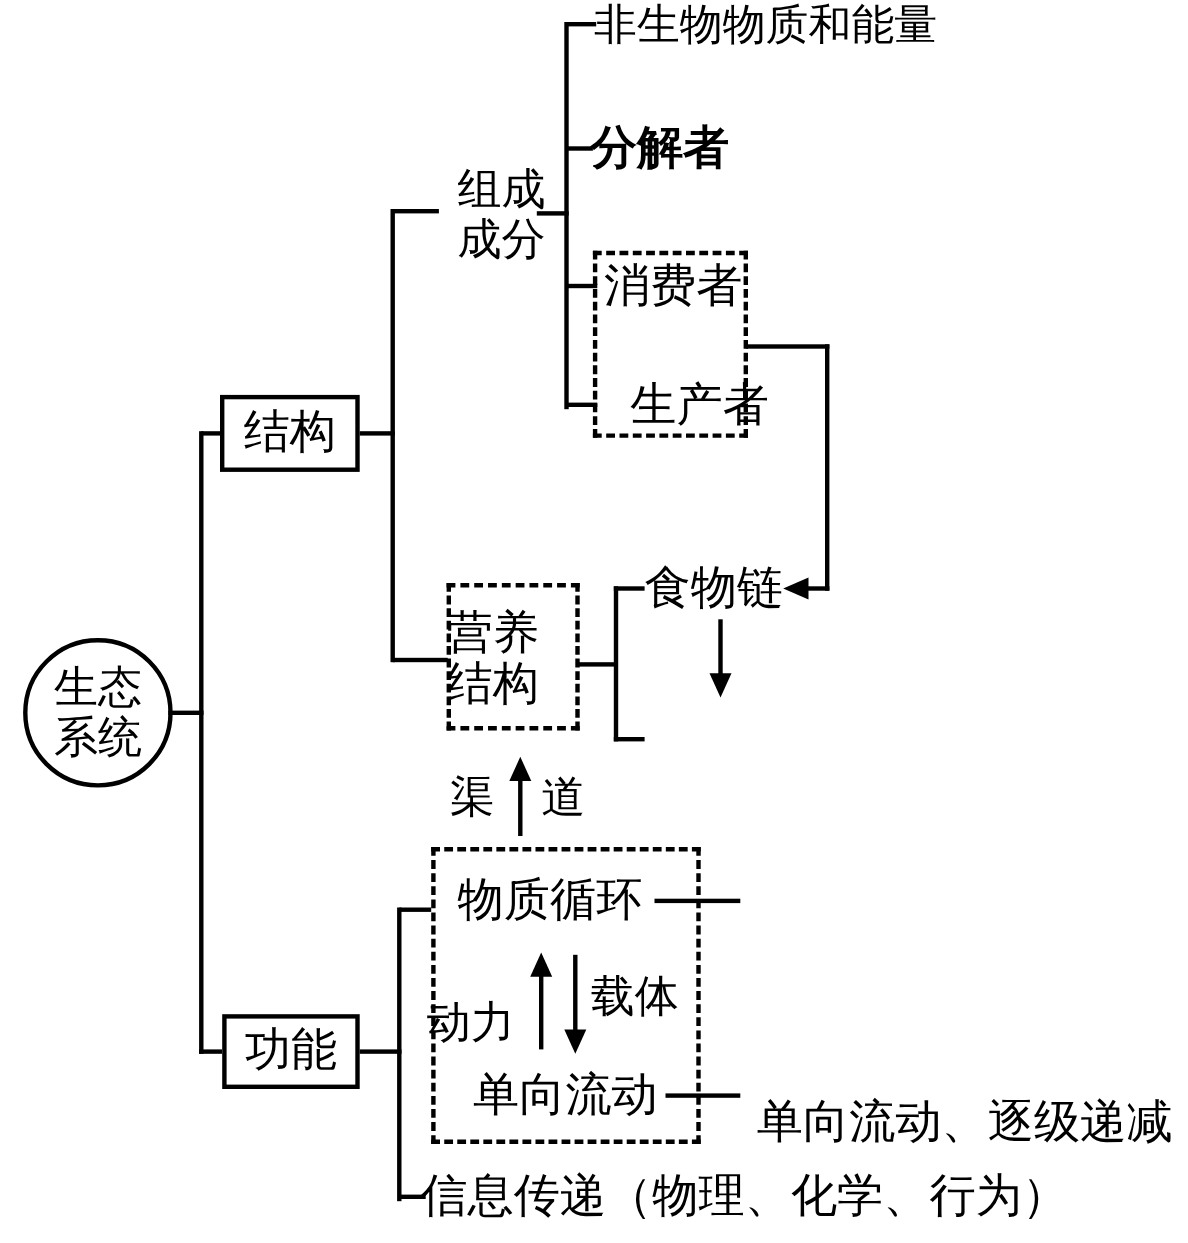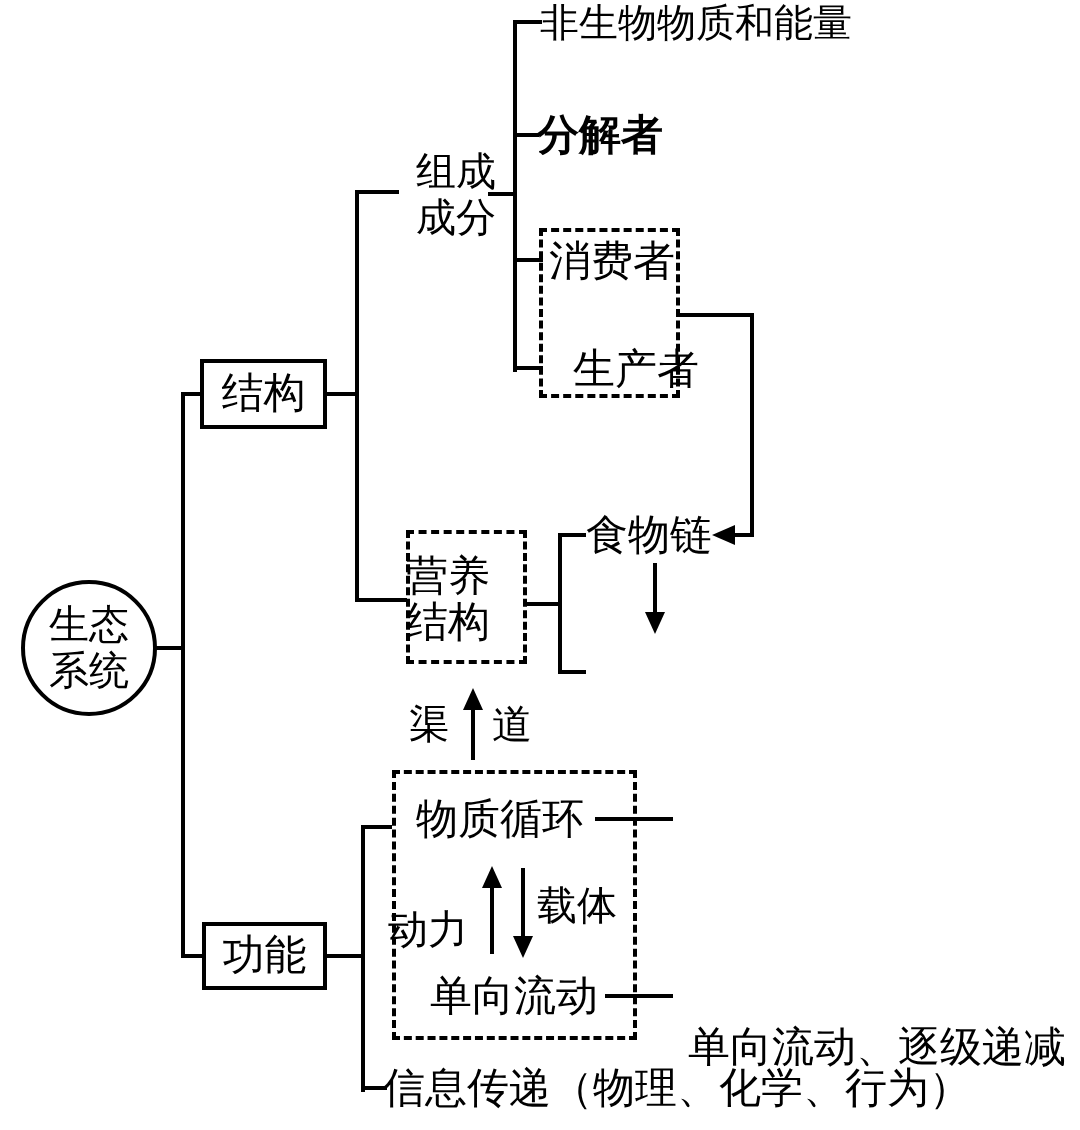--- a/index.html
+++ b/index.html
@@ -133,17 +133,17 @@
 
   <div class="t t40" style="left:409px;top:705px;">渠</div>
   <div class="t t40" style="left:492px;top:705px;">道</div>
 
   <div class="t" style="left:416px;top:798px;">物质循环</div>
 
   <div class="t t40" style="left:388px;top:886px;margin-top:24px;">动力</div>
   <div class="t t40" style="left:537px;top:886px;">载体</div>
 
   <div class="t" style="left:430px;top:975px;">单向流动</div>
-  <div class="t" style="left:688px;top:1026px;">单向流动、逐级递减</div>
+  <div class="t" style="left:688px;top:1000px;">单向流动、逐级递减</div>
 
   <div class="t" style="left:383px;top:1067px;">信息传递（物理、化学、行为）</div>
 
 </div>
 
 </body></html>

